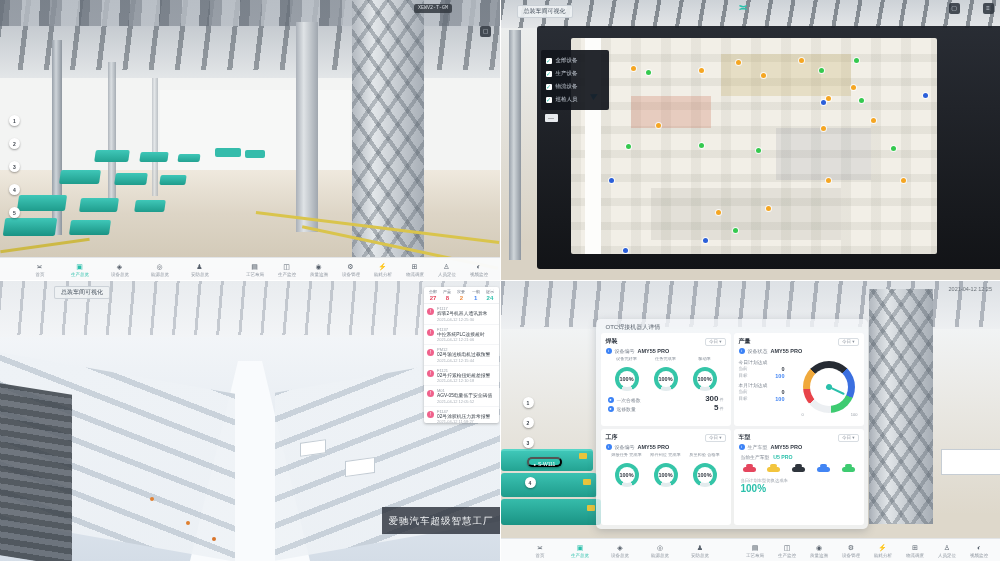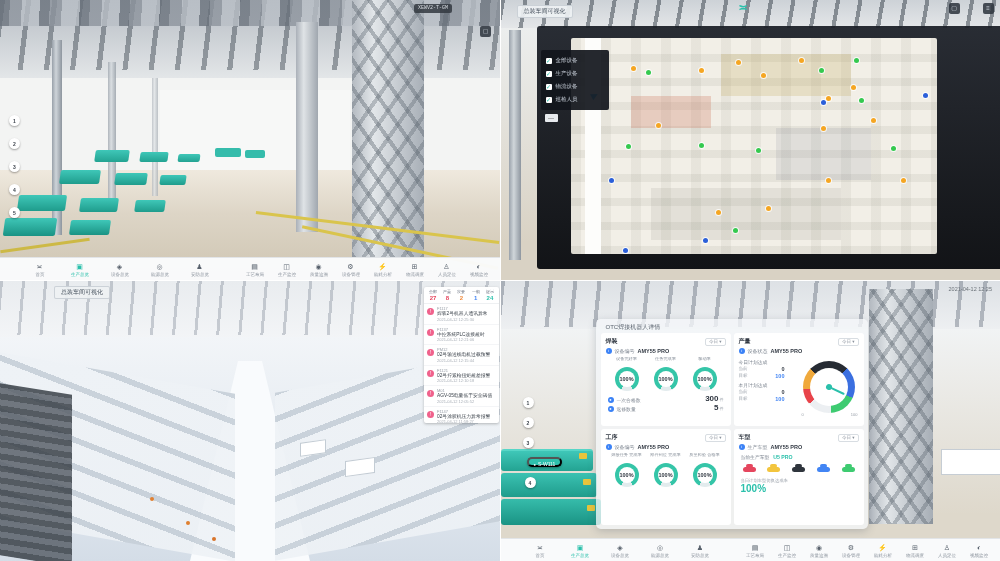--- a/index.html
+++ b/index.html
@@ -341,20 +341,21 @@
           <div class="al-item">
             <span class="al-ic">!</span>
             <span style="overflow:hidden">
               <div class="al-id">F1147</div>
               <div class="al-msg">02号涂胶机压力异常报警</div>
               <div class="al-time">2021-04-12 11:58:27</div>
             </span>
           </div>
         </div>
     </aside>
+    <div class="plate">爱驰汽车超级智慧工厂</div>
   </section>
 
   <section class="quad">
     <div class="scene">
       <i style="left:0;top:0;right:0;height:50px;background:linear-gradient(#dde1e5,#eef0f2);"></i>
       <i style="left:0;top:0;right:0;height:46px;background:repeating-linear-gradient(96deg,rgba(90,100,115,.4) 0 4px,transparent 4px 24px);"></i>
       <i style="left:0;top:48px;right:0;bottom:0;background:linear-gradient(#f1f3f4,#ded8cb 80%);"></i>
       <i style="left:368px;top:8px;width:64px;height:235px;background:linear-gradient(90deg,#b2b8bf,#e1e5e8 30%,#a7aeb6);"></i>
       <i style="left:368px;top:8px;width:64px;height:235px;background:repeating-linear-gradient(55deg,rgba(90,100,110,.4) 0 4px,transparent 4px 15px),repeating-linear-gradient(-55deg,rgba(90,100,110,.35) 0 4px,transparent 4px 15px);"></i>
       <i style="left:440px;top:168px;width:60px;height:26px;background:#fff;border:1px solid #c6cdd4;"></i>

